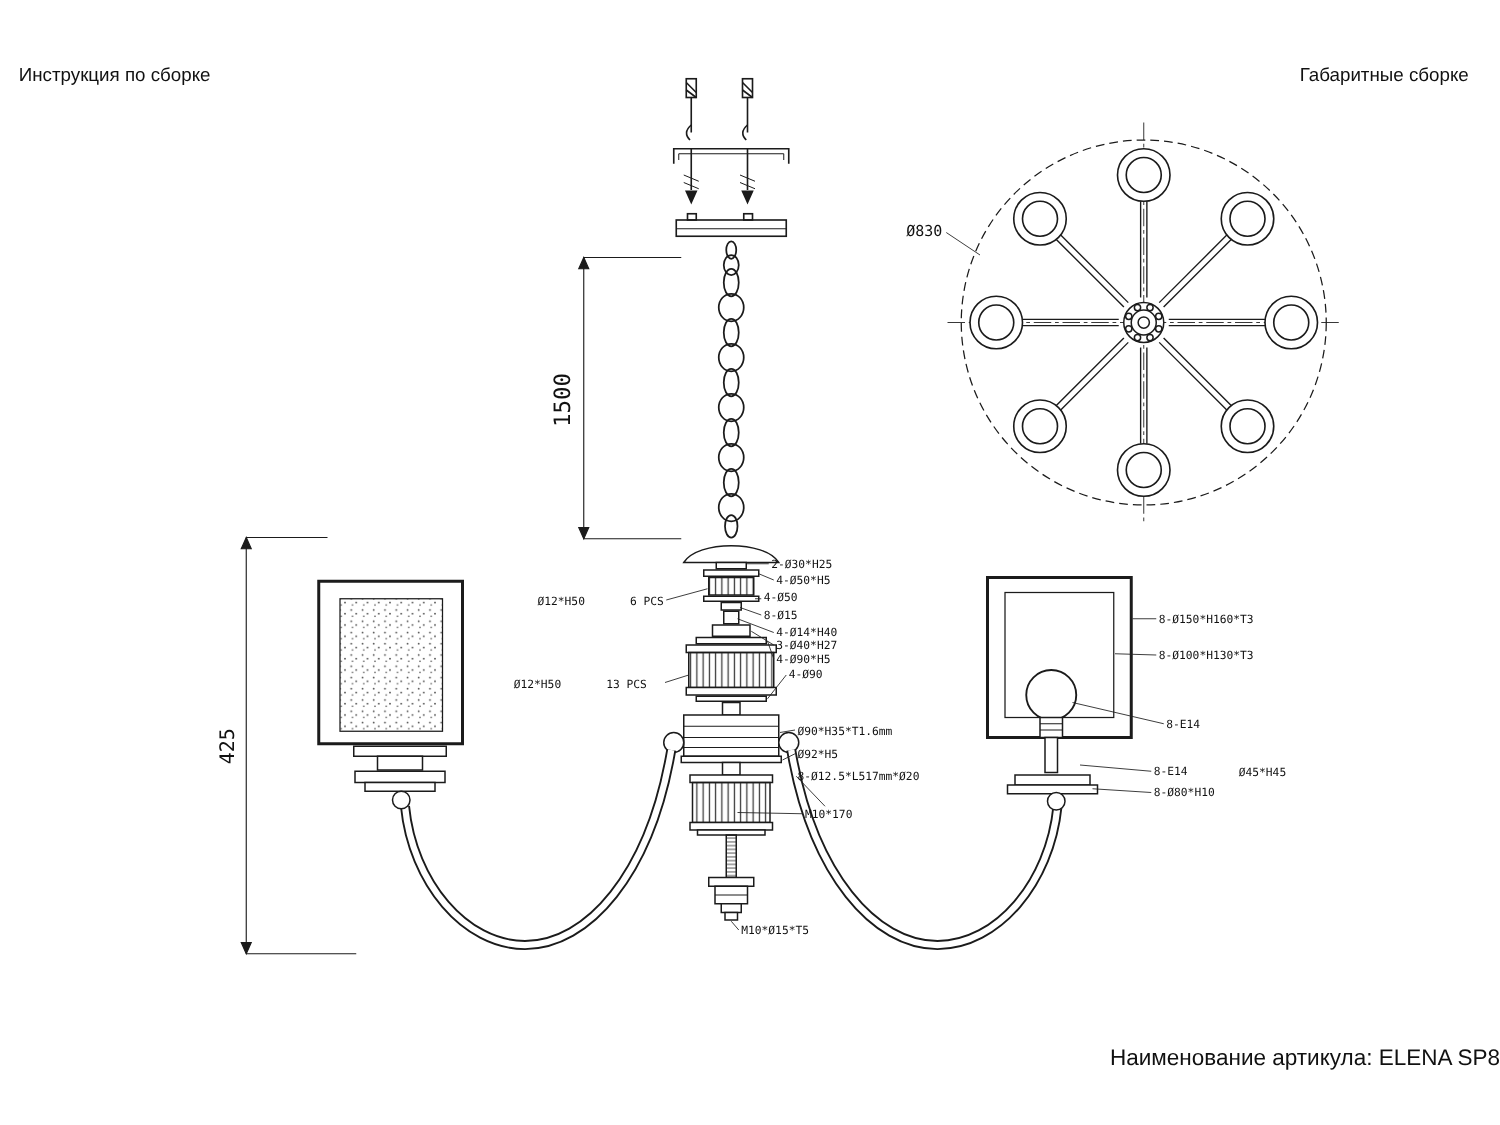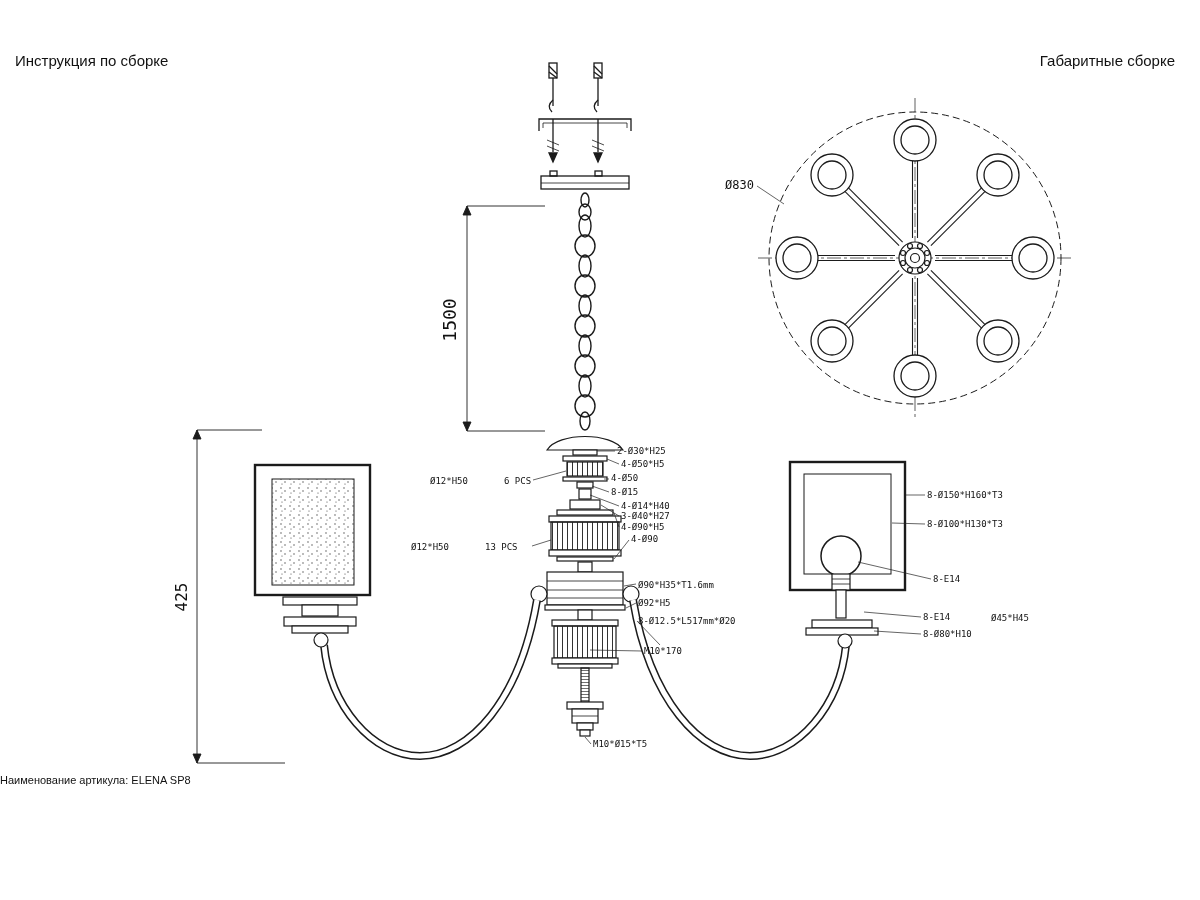--- a/index.html
+++ b/index.html
@@ -1,21 +1,21 @@
 <!DOCTYPE html>
 <html><head>
 <meta charset="utf-8">
 <style>
   html,body{margin:0;padding:0;background:#ffffff;}
   .canvas{position:relative;width:1200px;height:900px;background:#ffffff;overflow:hidden;
           font-family:"Liberation Sans", sans-serif;color:#111;text-decoration:underline;}
   .title{position:absolute;top:52px;font-size:15px;color:#111;}
   .title.left{left:15px;}
   .title.right{right:25px;}
-  .footer{position:absolute;left:0;right:0;top:774px;text-align:left;font-size:11px;color:#111;}
+  .footer{position:absolute;left:0;right:0;top:836px;text-align:right;font-size:18px;color:#111;}
   svg{position:absolute;left:0;top:0;}
   svg text{font-family:"DejaVu Sans Mono", monospace;fill:#111;}
   .lbl{font-size:9px;}
   .dim{font-size:18px;}
   .dim2{font-size:16px;}
   .dia{font-size:12px;}
 </style>
 </head>
 <body>
 

